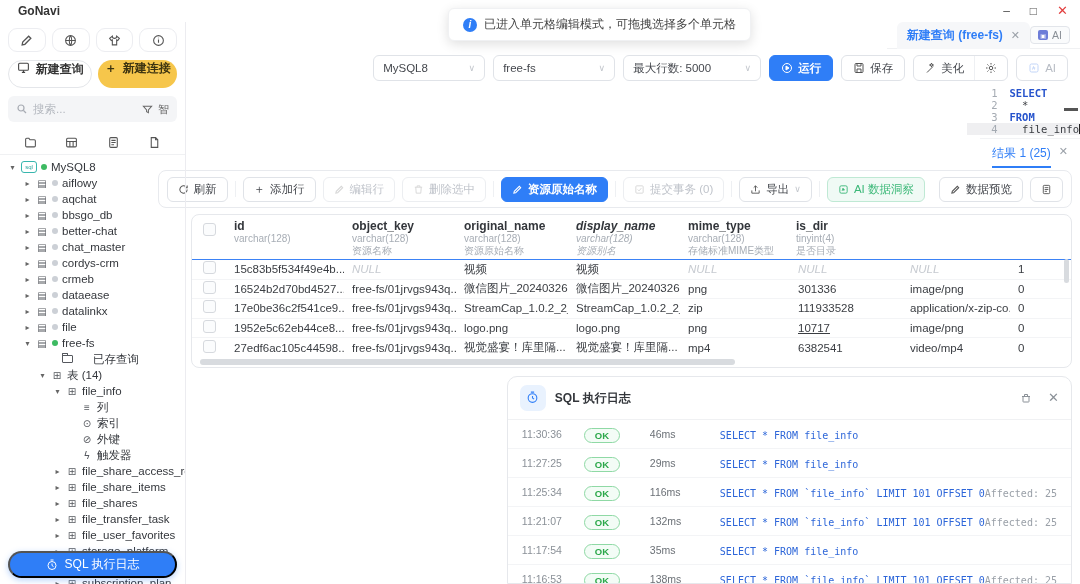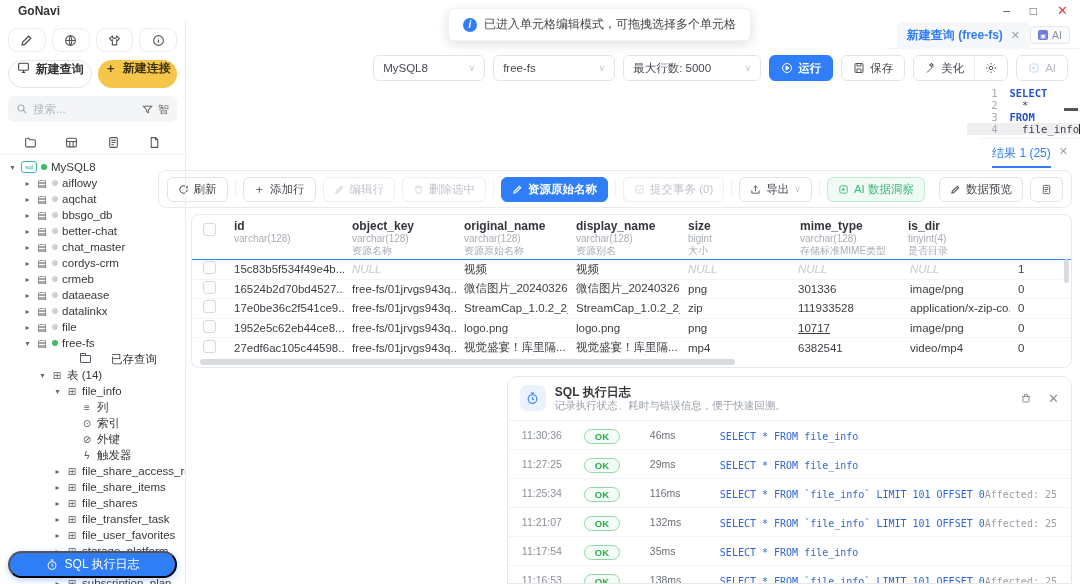--- a/index.html
+++ b/index.html
@@ -337,21 +337,21 @@
           <span class="tico">▤</span>
           <span class="dot gray"></span>
           <span class="tlabel">file</span>
         </div>
         <div class="tree-item" style="padding-left: 23px;">
           <span class="tree-arrow">▾</span>
           <span class="tico">▤</span>
           <span class="dot green"></span>
           <span class="tlabel">free-fs</span>
         </div>
-        <div class="tree-item" style="padding-left: 50px; gap: 20px;">
+        <div class="tree-item" style="padding-left: 32px; gap: 20px;">
           <span class="tree-arrow"></span>
           <span class="folder-ico"></span>
           <span class="tlabel">已存查询</span>
         </div>
         <div class="tree-item" style="padding-left: 38px;">
           <span class="tree-arrow">▾</span>
           <span class="tico">⊞</span>
           <span class="tlabel">表 (14)</span>
         </div>
         <div class="tree-item" style="padding-left: 53px;">
@@ -638,29 +638,24 @@
           <div class="hcell" style="width: 112px;">
             <span class="hname">object_key</span>
             <span class="hmeta">varchar(128)</span>
             <span class="hmeta">资源名称</span>
           </div>
           <div class="hcell" style="width: 112px;">
             <span class="hname">original_name</span>
             <span class="hmeta">varchar(128)</span>
             <span class="hmeta">资源原始名称</span>
           </div>
-          <div class="hcell" style="width: 112px;">
+          <div class="hcell" style="width: 112px; font-style: italic;">
             <span class="hname">display_name</span>
             <span class="hmeta">varchar(128)</span>
             <span class="hmeta">资源别名</span>
-          </div>
-          <div class="hcell" style="width: 112px;">
-            <span class="hname">size</span>
-            <span class="hmeta">bigint</span>
-            <span class="hmeta">大小</span>
           </div>
           <div class="hcell" style="width: 108px;">
             <span class="hname">mime_type</span>
             <span class="hmeta">varchar(128)</span>
             <span class="hmeta">存储标准MIME类型</span>
           </div>
           <div class="hcell" style="width: 61px;">
             <span class="hname">is_dir</span>
             <span class="hmeta">tinyint(4)</span>
             <span class="hmeta">是否目录</span>
@@ -744,21 +739,20 @@
         <div class="log-tile">
           <span>
               <svg viewBox="0 0 24 24" fill="none" stroke="#2f7ef7" stroke-width="2">
                 <circle cx="12" cy="13" r="8"></circle>
                 <path d="M12 9v4l3 2M9 2h6"></path>
               </svg>
             </span>
         </div>
         <div>
           <div class="log-title">SQL 执行日志</div>
-          <div class="log-sub">记录执行状态、耗时与错误信息，便于快速回溯。</div>
         </div>
         <div class="log-head-right">
           <span>
               <svg viewBox="0 0 24 24" fill="none" stroke="#8a9097" stroke-width="2">
                 <rect x="6" y="9" width="12" height="11" rx="1"></rect>
                 <path d="M9 9V5h6v4M4 9h16"></path>
               </svg>
             </span>
           <span class="log-x">✕</span>
         </div>

